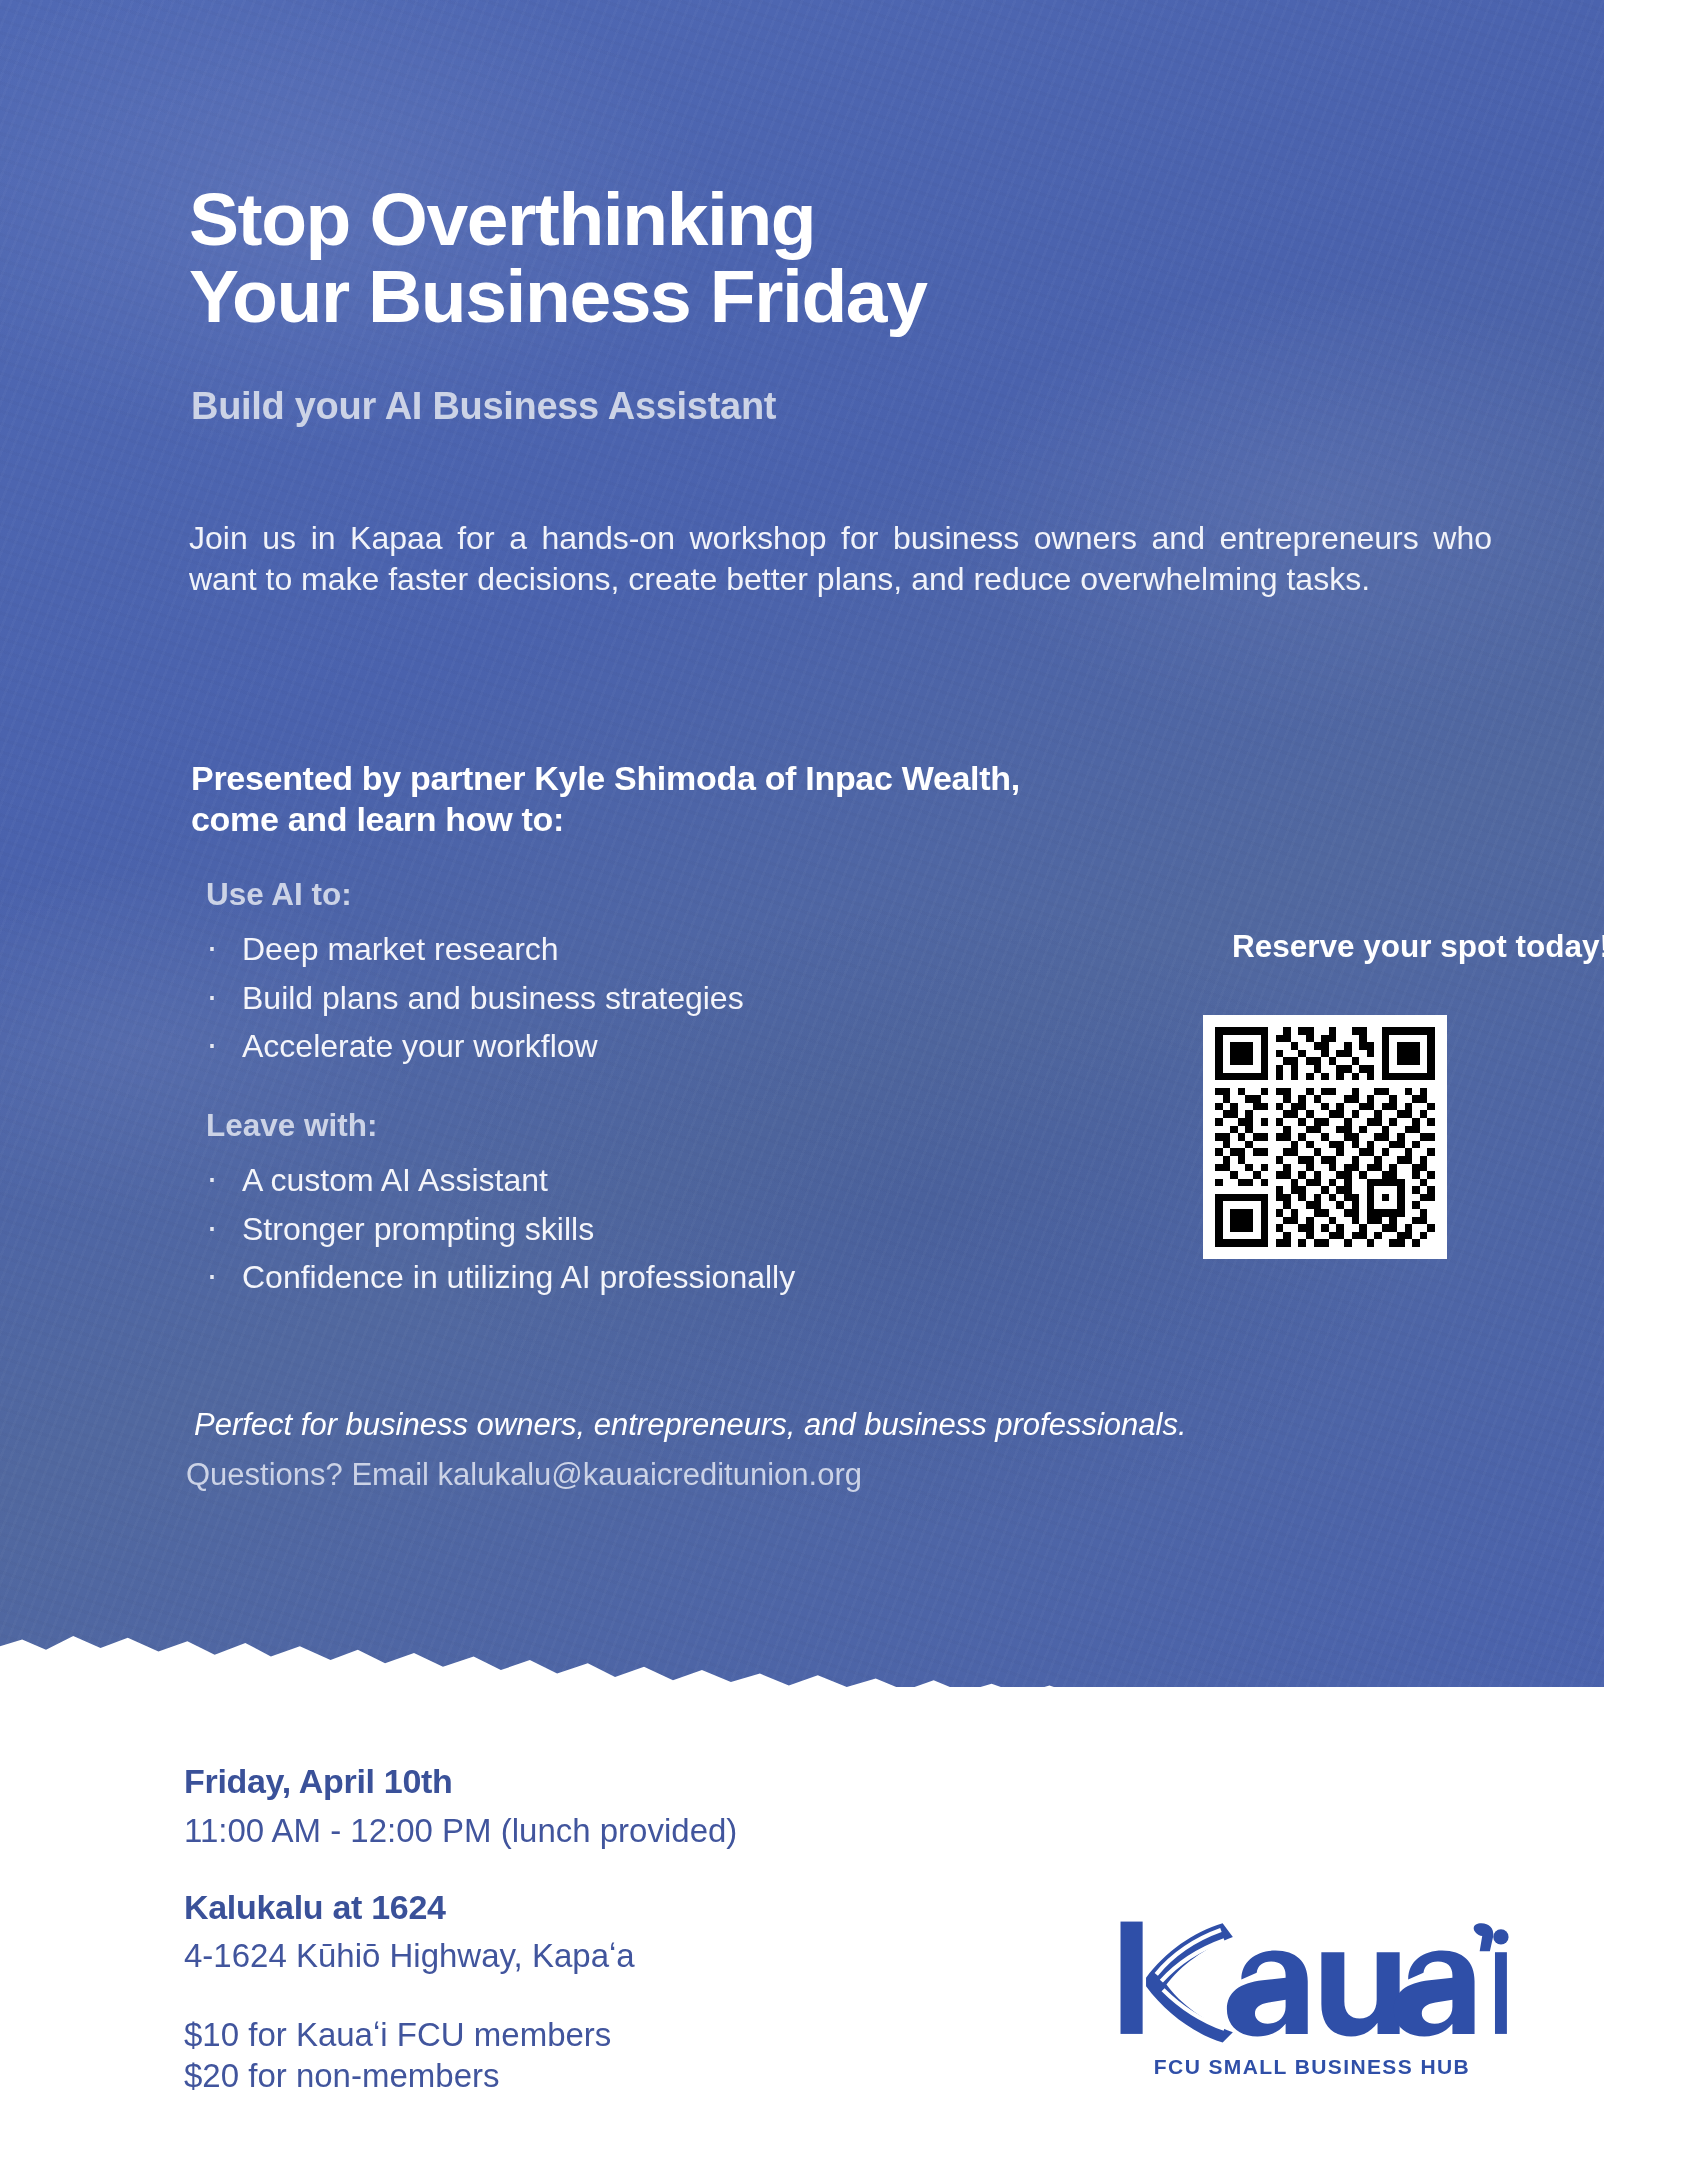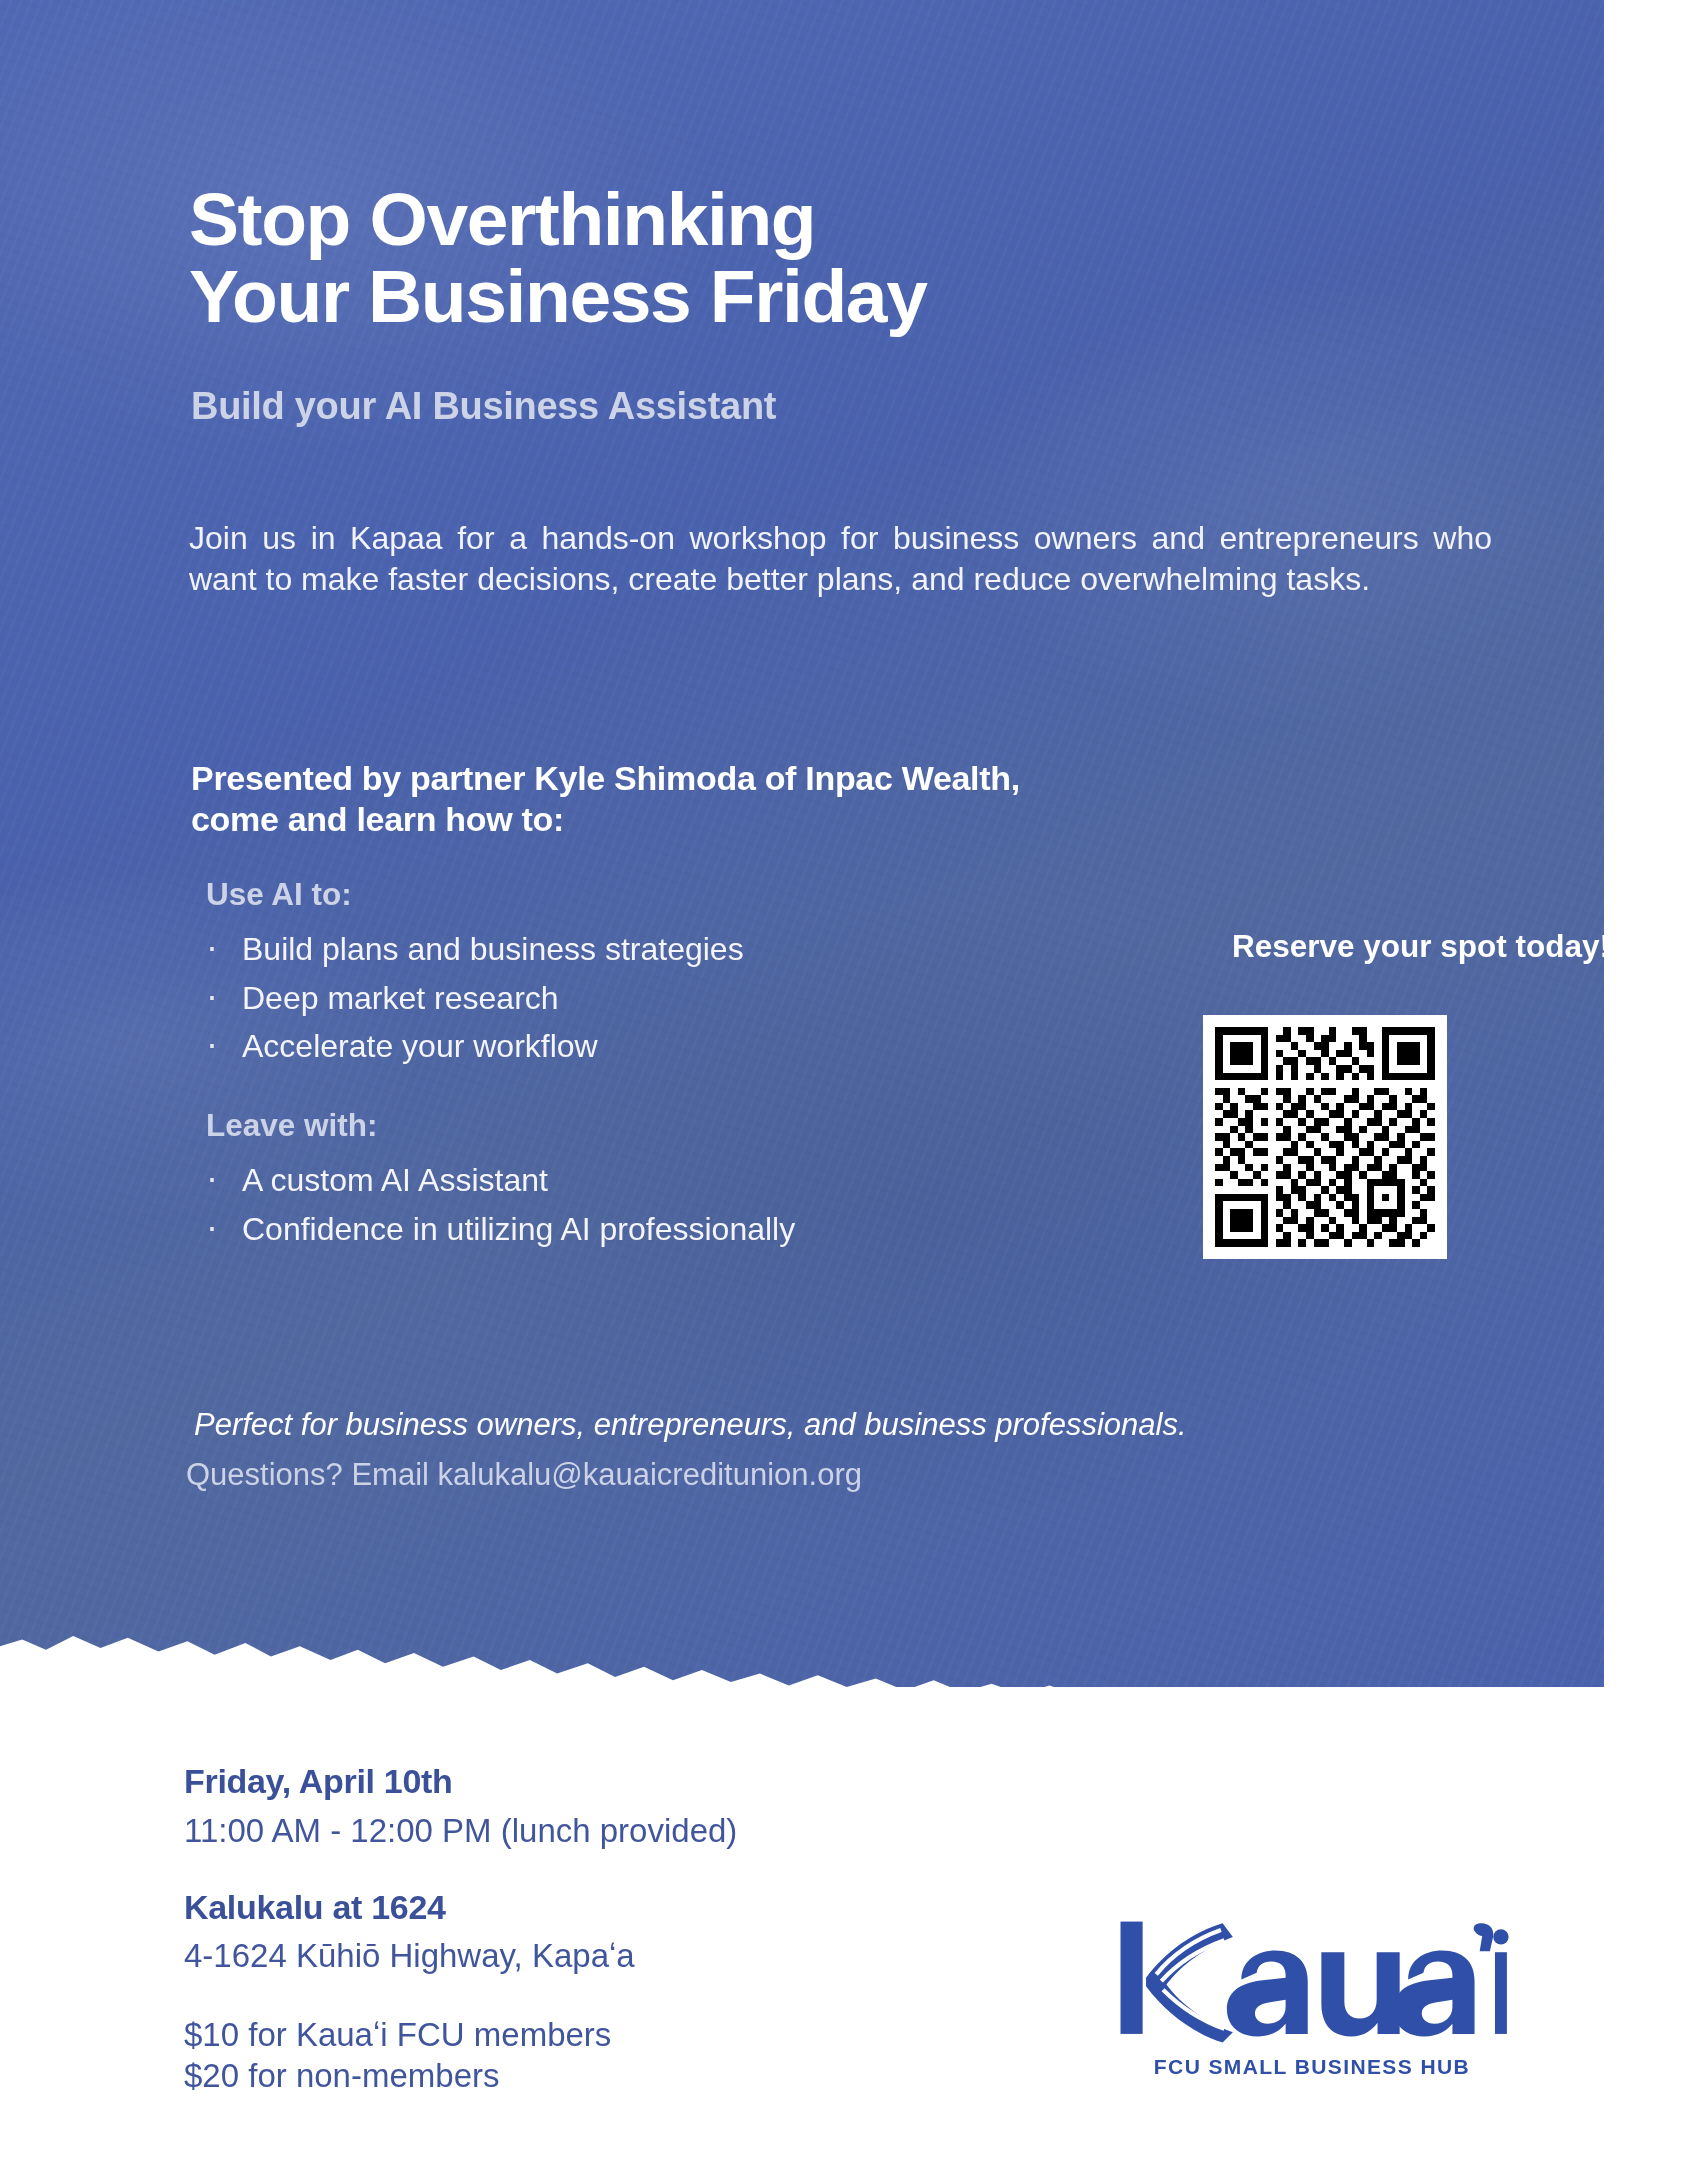--- a/index.html
+++ b/index.html
@@ -218,30 +218,31 @@
     <div class="intro">Join us in Kapaa for a hands-on workshop for business owners and entrepreneurs who want to make faster decisions, create better plans, and reduce overwhelming tasks.</div>
 
     <div class="presented">
       <span>Presented by partner Kyle Shimoda of Inpac Wealth,</span><br>
       <span>come and learn how to:</span>
     </div>
 
     <div class="block-use">
       <div class="list-label">Use AI to:</div>
       <ul class="bullets">
+        <li>Deep market research</li>
         <li>Build plans and business strategies</li>
-        <li>Deep market research</li>
         <li>Accelerate your workflow</li>
       </ul>
     </div>
 
     <div class="block-leave">
       <div class="list-label">Leave with:</div>
       <ul class="bullets">
         <li>A custom AI Assistant</li>
+        <li>Stronger prompting skills</li>
         <li>Confidence in utilizing AI professionally</li>
       </ul>
     </div>
 
     <div class="perfect">Perfect for business owners, entrepreneurs, and business professionals.</div>
     <div class="questions">Questions? Email kalukalu@kauaicreditunion.org</div>
 
     <div class="reserve">Reserve your spot today!</div>
 
     <div class="qr-box">

